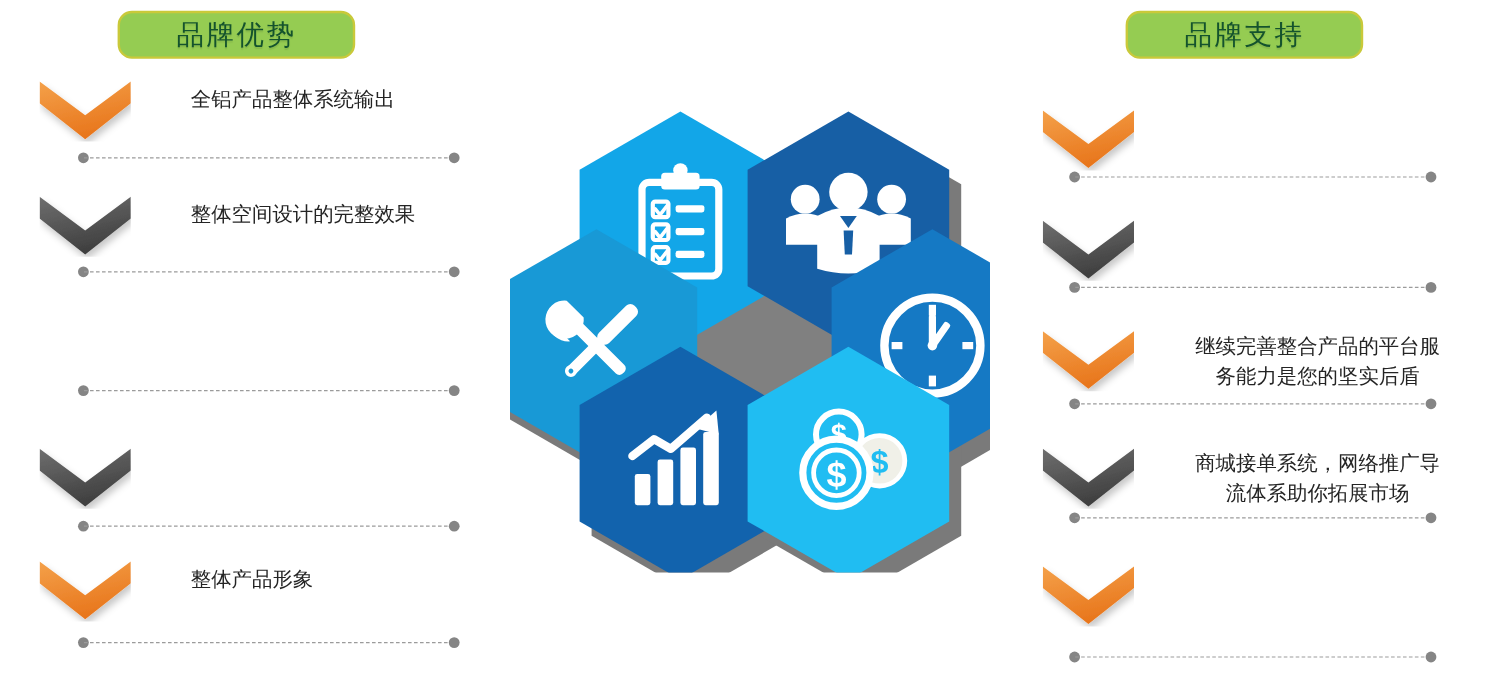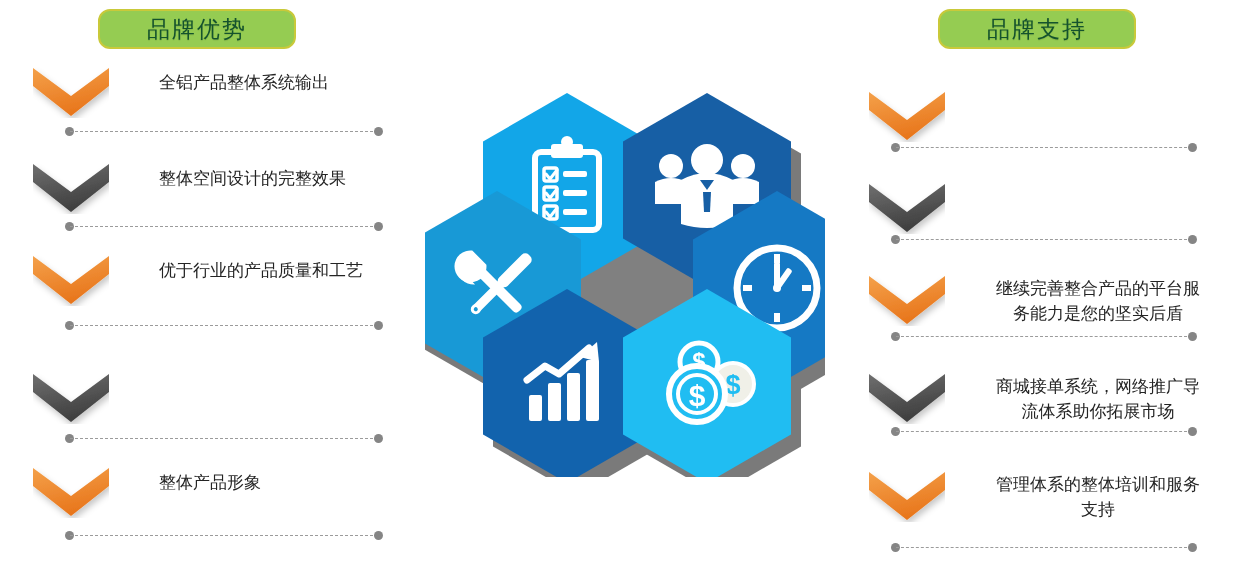--- a/index.html
+++ b/index.html
@@ -116,37 +116,20 @@
             <path d="M0 2 L38 30 L76 2 L76 20 L38 50 L0 20 Z" fill="url(#g-l-1)" filter="url(#f-g-l-1)"></path>
           </svg>
         </div>
         <div class="itxt">整体空间设计的完整效果</div>
       </div>
       <div class="dline" style="left: 65px; top: 222px; width: 318px;">
         <span class="dot l"></span>
         <span class="bar"></span>
         <span class="dot r"></span>
       </div>
-      <div class="item" style="top: 254px;">
-        <div class="chev" style="left: 33px; top: 0px;">
-          <svg viewBox="0 0 76 52" xmlns="http://www.w3.org/2000/svg">
-            <defs>
-              <linearGradient id="g-l-2" x1="0" y1="0" x2="0.35" y2="1">
-                <stop offset="0%" stop-color="#f4a14a"></stop>
-                <stop offset="100%" stop-color="#e8761c"></stop>
-              </linearGradient>
-              <filter id="f-g-l-2" x="-40%" y="-20%" width="190%" height="190%">
-                <feDropShadow dx="2" dy="4" stdDeviation="3" flood-color="#000" flood-opacity="0.22"></feDropShadow>
-              </filter>
-            </defs>
-            <path d="M0 2 L38 30 L76 2 L76 20 L38 50 L0 20 Z" fill="url(#g-l-2)" filter="url(#f-g-l-2)"></path>
-          </svg>
-        </div>
-        <div class="itxt">优于行业的产品质量和工艺</div>
-      </div>
       <div class="dline" style="left: 65px; top: 321px; width: 318px;">
         <span class="dot l"></span>
         <span class="bar"></span>
         <span class="dot r"></span>
       </div>
       <div class="item" style="top: 372px;">
         <div class="chev" style="left: 33px; top: 0px;">
           <svg viewBox="0 0 76 52" xmlns="http://www.w3.org/2000/svg">
             <defs>
               <linearGradient id="g-l-3" x1="0" y1="0" x2="0.35" y2="1">
@@ -287,22 +270,20 @@
                 <stop offset="0%" stop-color="#f4a14a"></stop>
                 <stop offset="100%" stop-color="#e8761c"></stop>
               </linearGradient>
               <filter id="f-g-r-4" x="-40%" y="-20%" width="190%" height="190%">
                 <feDropShadow dx="2" dy="4" stdDeviation="3" flood-color="#000" flood-opacity="0.22"></feDropShadow>
               </filter>
             </defs>
             <path d="M0 2 L38 30 L76 2 L76 20 L38 50 L0 20 Z" fill="url(#g-r-4)" filter="url(#f-g-r-4)"></path>
           </svg>
         </div>
-        <div class="itxt">管理体系的整体培训和服务
-支持</div>
       </div>
       <div class="dline" style="left: 41px; top: 543px; width: 306px;">
         <span class="dot l"></span>
         <span class="bar"></span>
         <span class="dot r"></span>
       </div>
     </div>
 
   <div id="hexwrap">
     <svg width="400" height="392" viewBox="0 0 400 392" xmlns="http://www.w3.org/2000/svg">

